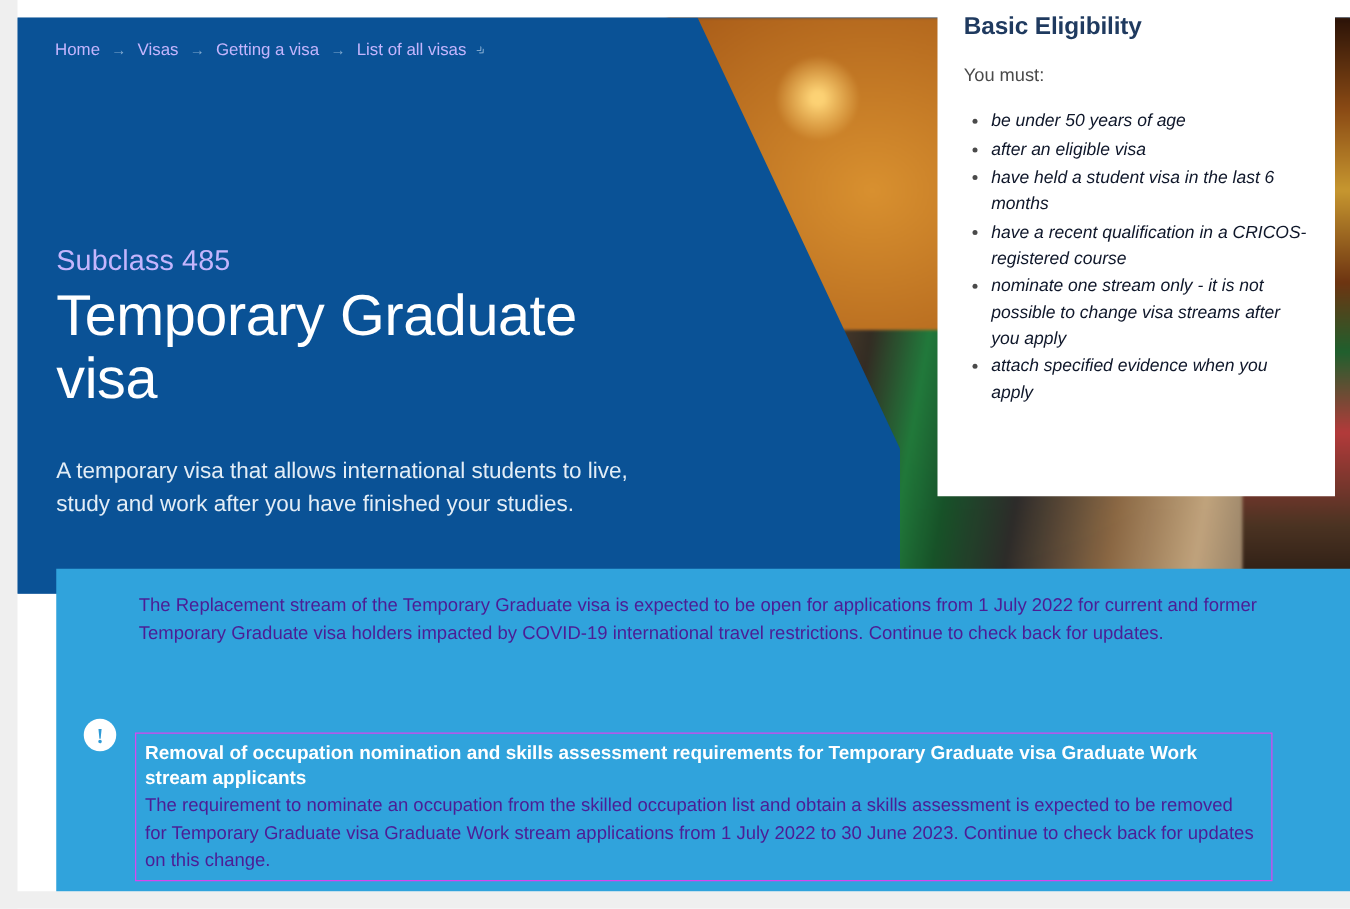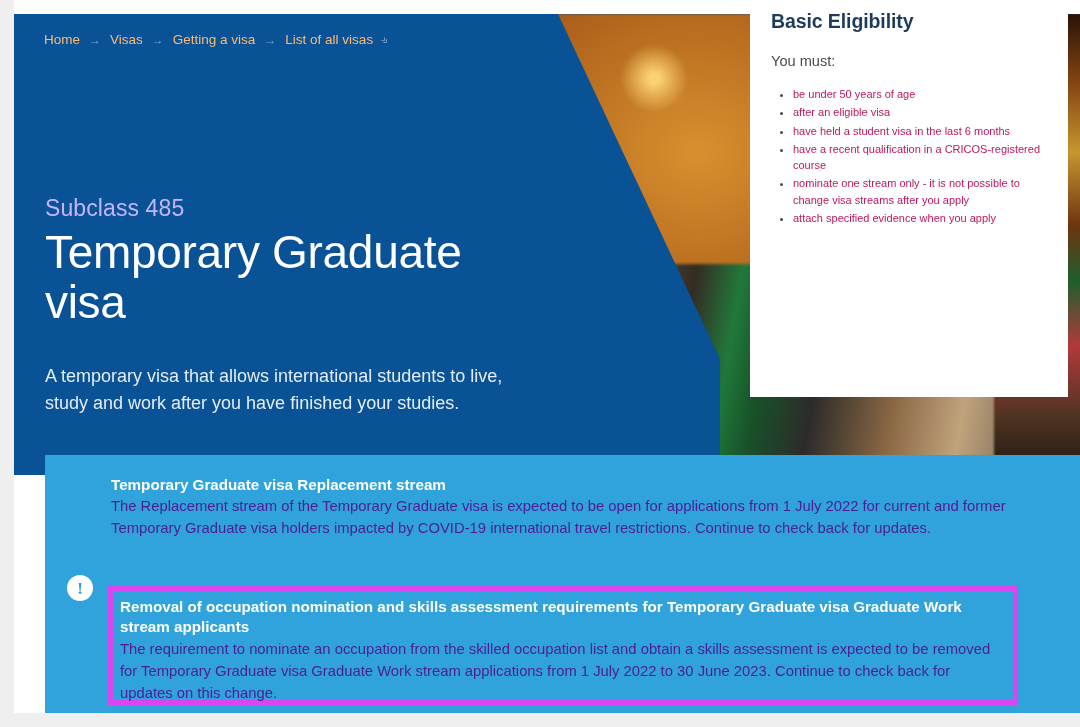--- a/index.html
+++ b/index.html
@@ -92,21 +92,21 @@
     left: 30px; top: 18px;
     display: flex;
     align-items: center;
     gap: 9px;
     font-size: 13.5px;
     color: #dbe7f3;
     z-index: 5;
     white-space: nowrap;
   }
   .crumb {
-    color: #fdba74;
+    color: #c4b5fd;
     text-decoration: none;
     cursor: pointer;
   }
   .crumb-sep {
     color: #7fa8cf;
     font-size: 12px;
     line-height: 1;
   }
   .crumb-more {
     color: #7fa8cf;
@@ -167,24 +167,25 @@
     font-size: 14.6px;
     color: #4a4a4a;
     margin-bottom: 17px;
   }
   .elig-list {
     list-style: disc;
     margin: 0;
     padding-left: 22px;
   }
   .elig-list li {
-    font-size: 11px;
+    font-size: 14px;
     line-height: 1.48;
-    color: #be185d;
+    color: #0f172a;
     margin-bottom: 2px;
+    font-style: italic;
   }
   .elig-list li::marker { color: #4a4a4a; }
 
   
   .alert {
     position: absolute;
     left: 45px; top: 455px;
     width: 1035px; height: 258px;
     background: #30a3dc;
     z-index: 7;
@@ -220,21 +221,21 @@
   .alert-p {
     font-size: 14.8px;
     line-height: 1.47;
     color: #4c1d95;
   }
 
   .alert-block-2 {
     position: absolute;
     left: 108px; top: 586px;
     width: 910px; height: 119px;
-    border: 5px solid #d946ef;
+    border: 1px solid #d946ef;
     z-index: 8;
     padding: 6px 10px 6px 7px;
   }
   .alert-block-2 .alert-h { margin-bottom: 2px; }
 </style>
 </head>
 <body>
 
 <div class="page">
 
@@ -274,21 +275,20 @@
       <li>have held a student visa in the last 6 months</li>
       <li>have a recent qualification in a CRICOS-registered course</li>
       <li>nominate one stream only - it is not possible to change visa streams after you apply</li>
       <li>attach specified evidence when you apply</li>
     </ul>
   </div>
 
   <div class="alert">
     <div class="alert-icon">!</div>
     <div class="alert-body">
-      <div class="alert-h">Temporary Graduate visa Replacement stream</div>
       <div class="alert-p">The Replacement stream of the Temporary Graduate visa is expected to be open for applications from 1 July 2022 for current and former Temporary Graduate visa holders impacted by COVID-19 international travel restrictions. Continue to check back for updates.</div>
     </div>
   </div>
 
   <div class="alert-block-2">
     <div class="alert-h">Removal of occupation nomination and skills assessment requirements for Temporary Graduate visa Graduate Work stream applicants</div>
     <div class="alert-p">The requirement to nominate an occupation from the skilled occupation list and obtain a skills assessment is expected to be removed for Temporary Graduate visa Graduate Work stream applications from 1 July 2022 to 30 June 2023. Continue to check back for updates on this change.</div>
   </div>
 
 </div>

